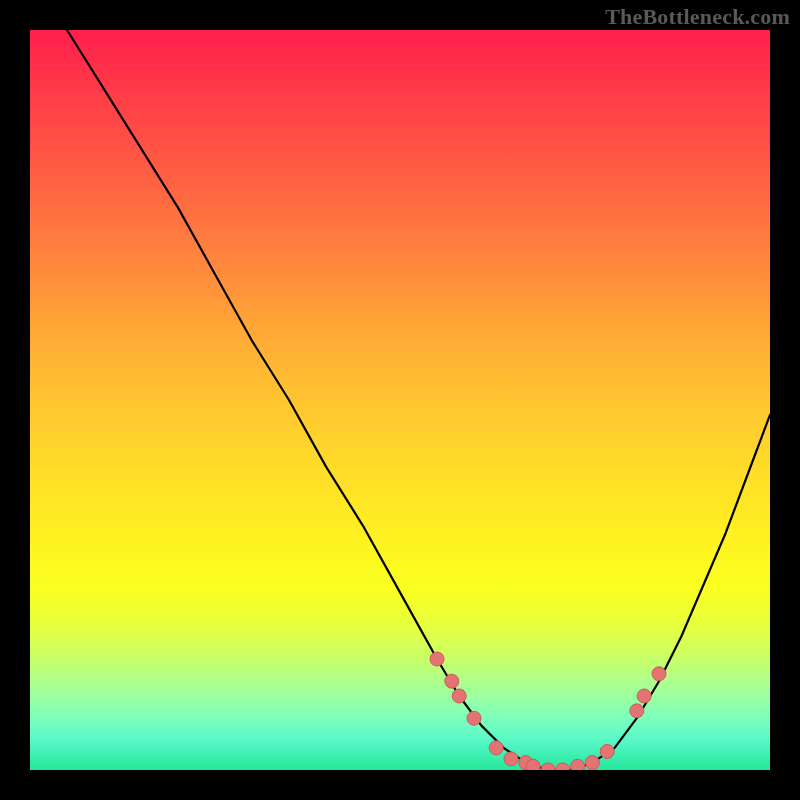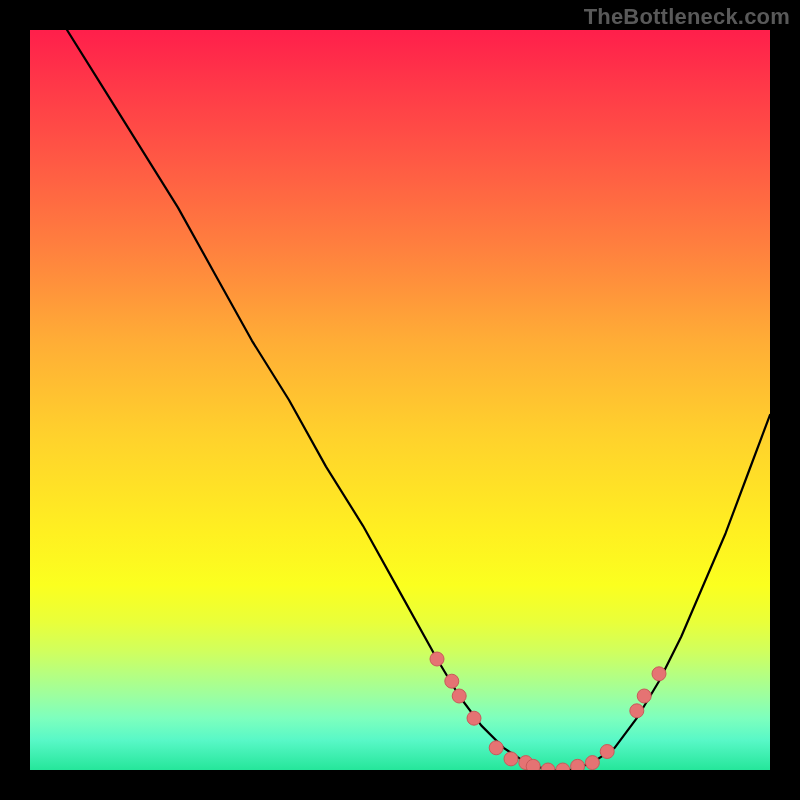--- a/index.html
+++ b/index.html
@@ -9,20 +9,21 @@
     height: 800px;
     background: #000;
     overflow: hidden;
     font-family: Arial, Helvetica, sans-serif;
   }
   .frame {
     position: relative;
     width: 800px;
     height: 800px;
     background: #000;
+    font-family: Liberation Serif, serif;
   }
   .attribution {
     position: absolute;
     top: 4px;
     right: 10px;
     font-size: 22px;
     font-weight: bold;
     color: #595959;
     letter-spacing: 0.2px;
     z-index: 5;

